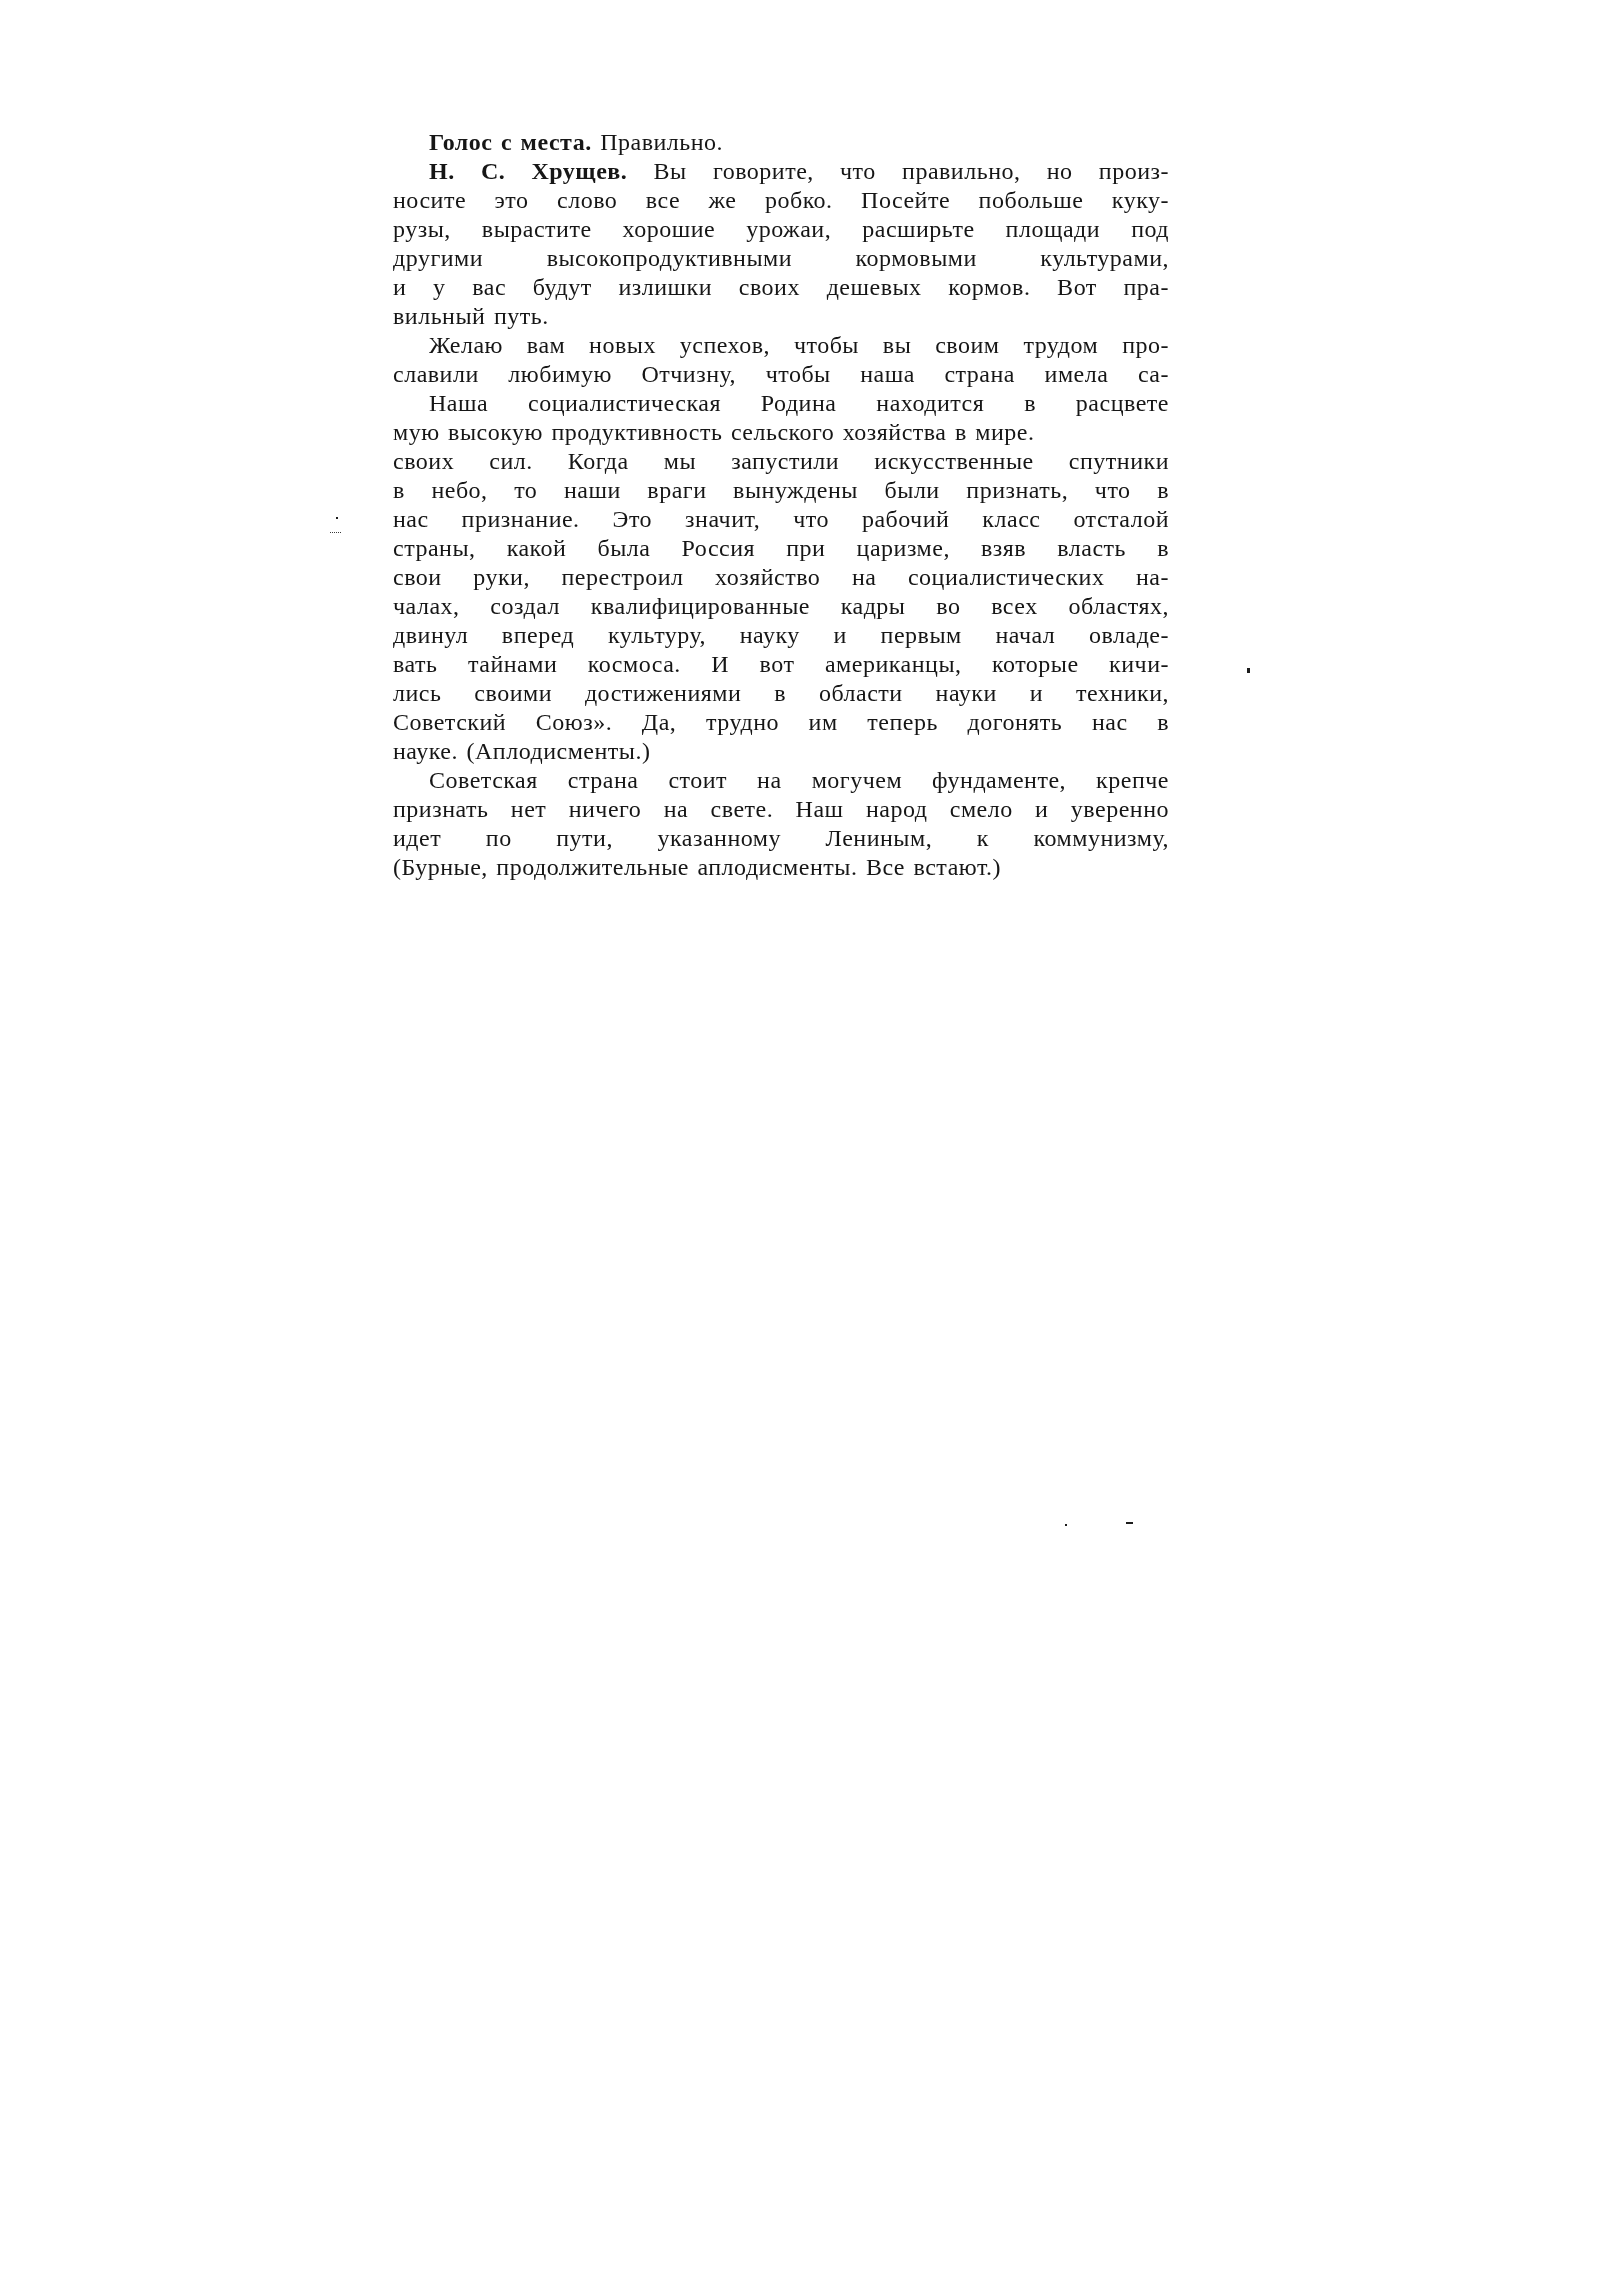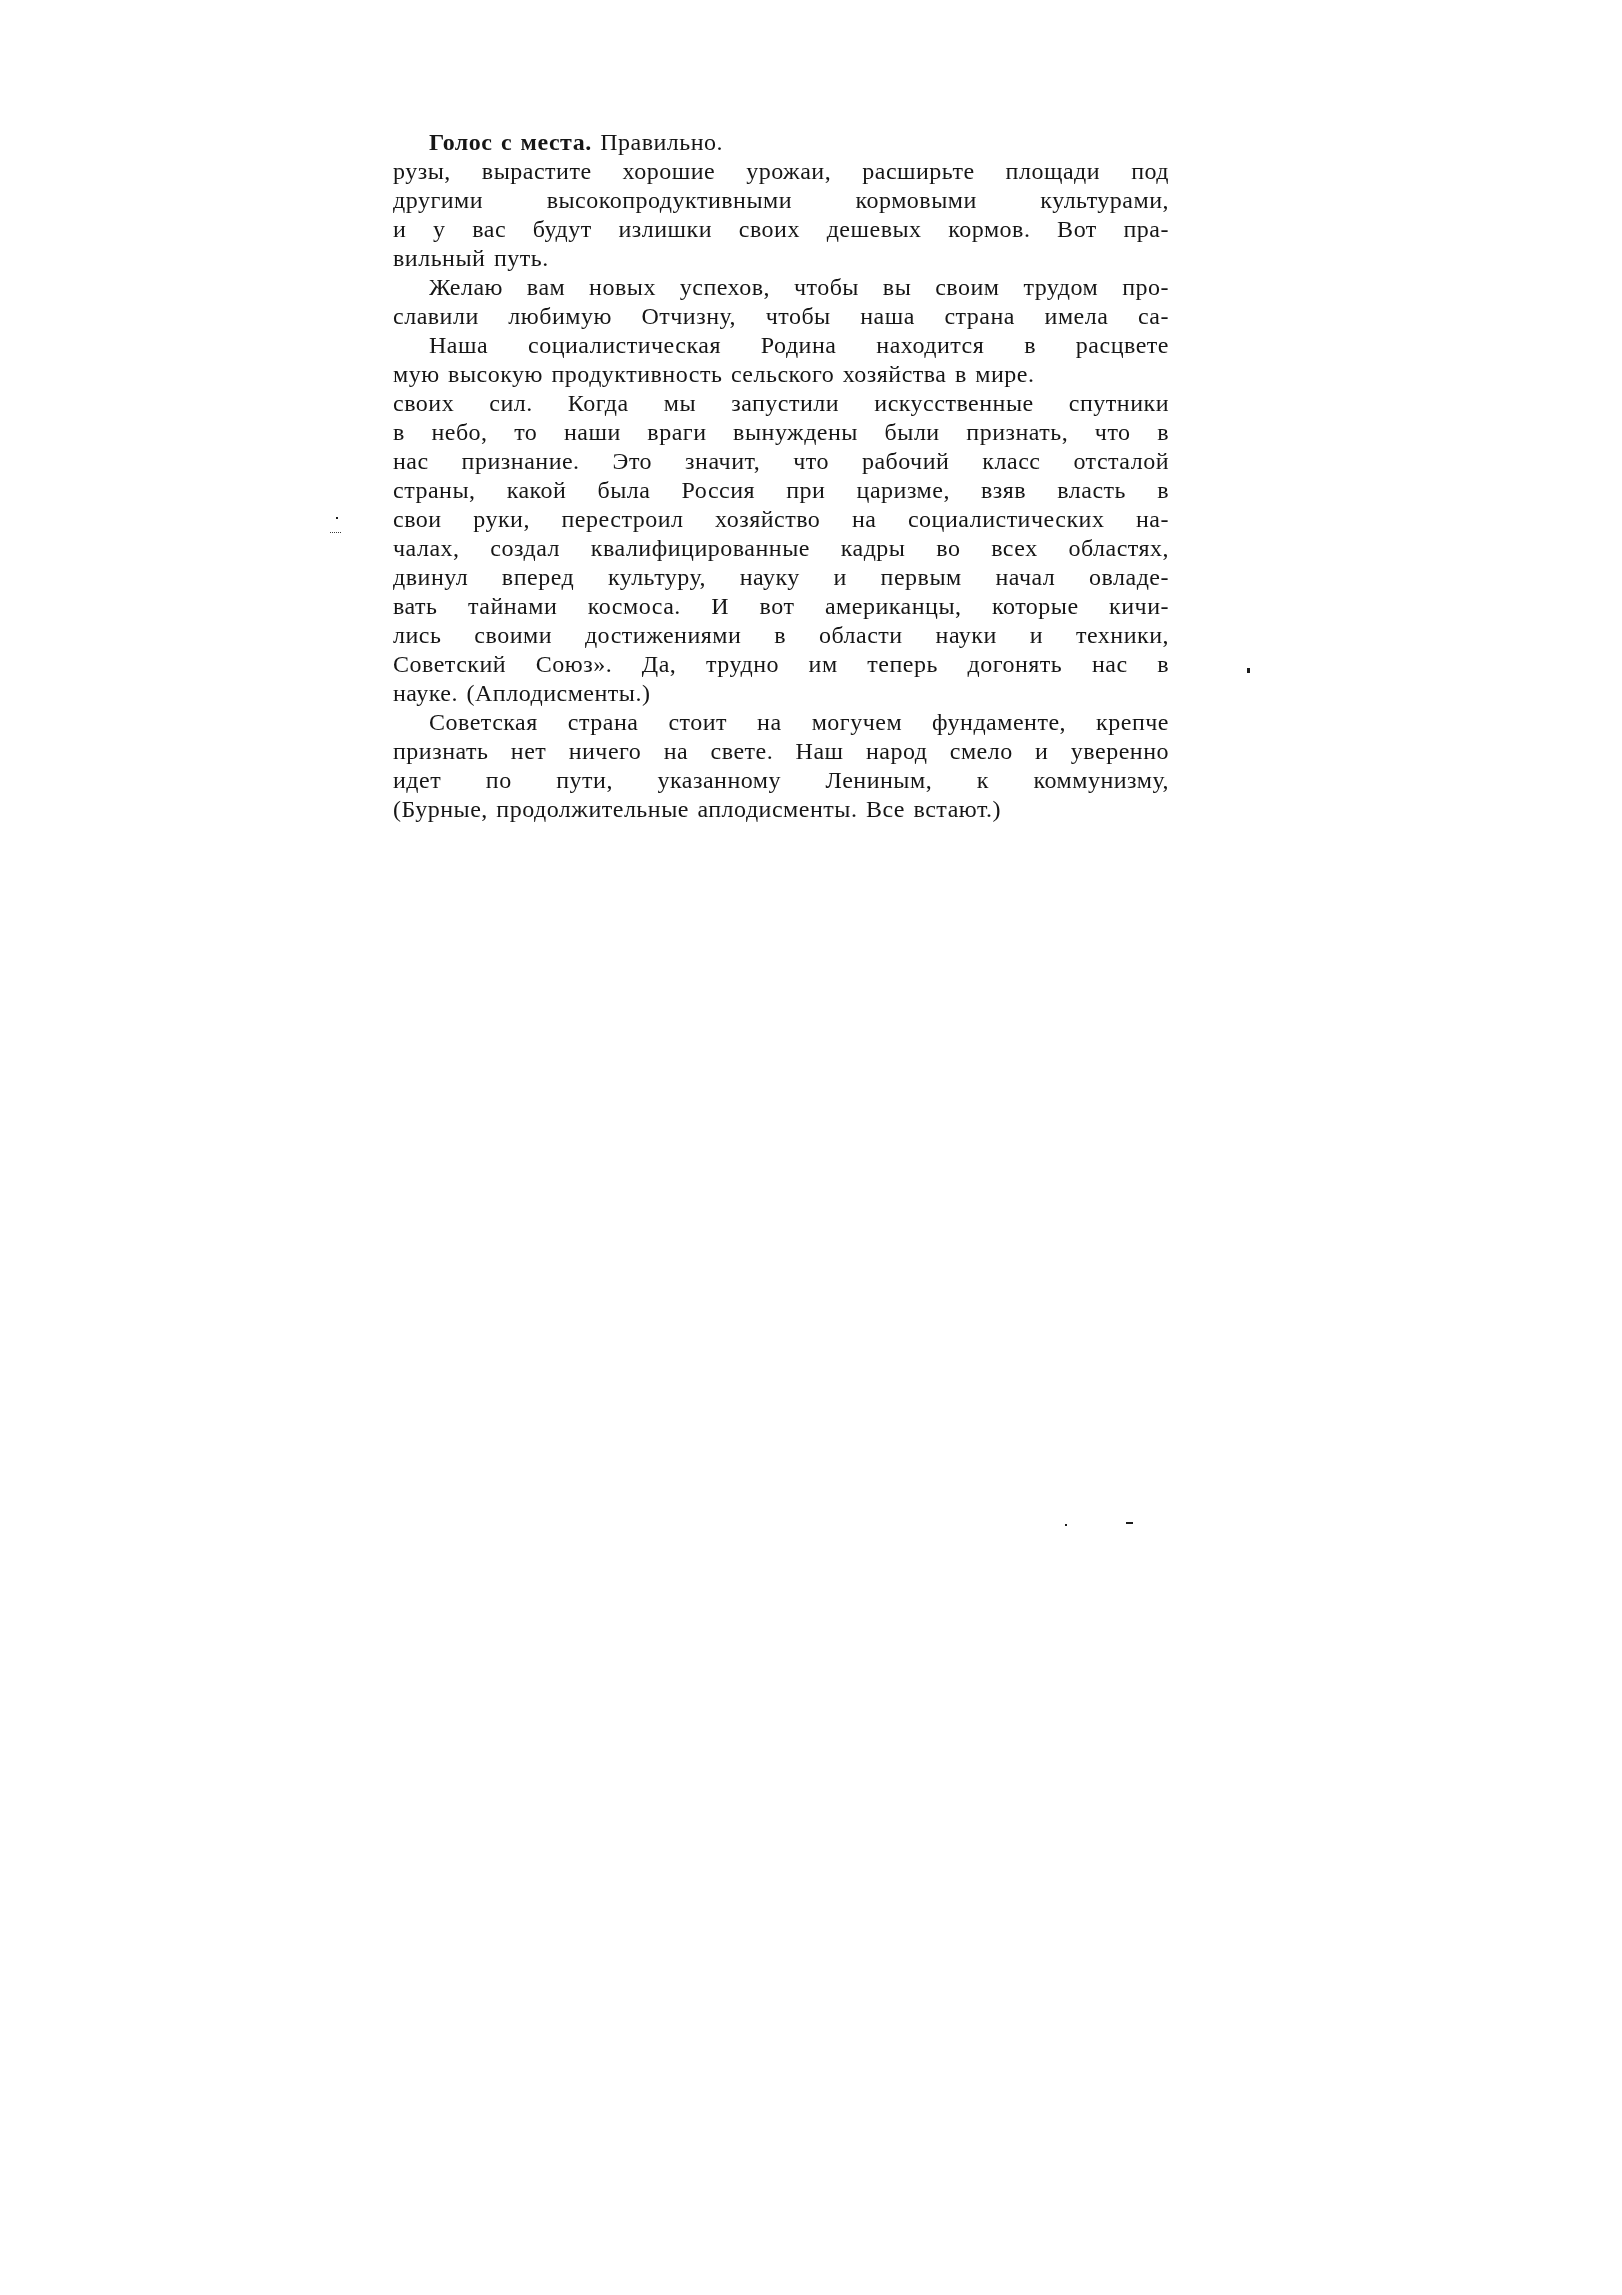--- a/index.html
+++ b/index.html
@@ -50,20 +50,22 @@
     border-top: 1.3px dotted #3a3a3a;
   }
 </style>
 </head>
 <body>
 
 <div class="page">
 
   <div class="text-block">
       <div class="line last indent"><span class="b">Голос с места.</span><span class="r"> Правильно.</span></div>
+      <div class="line indent"><span class="b">Н. С. Хрущев.</span><span class="r"> Вы говорите, что правильно, но произ-</span></div>
+      <div class="line"><span class="r">носите это слово все же робко. Посейте побольше куку-</span></div>
       <div class="line"><span class="r">рузы, вырастите хорошие урожаи, расширьте площади под</span></div>
       <div class="line"><span class="r">другими высокопродуктивными кормовыми культурами,</span></div>
       <div class="line"><span class="r">и у вас будут излишки своих дешевых кормов. Вот пра-</span></div>
       <div class="line last"><span class="r">вильный путь.</span></div>
       <div class="line indent"><span class="r">Желаю вам новых успехов, чтобы вы своим трудом про-</span></div>
       <div class="line"><span class="r">славили любимую Отчизну, чтобы наша страна имела са-</span></div>
       <div class="line indent"><span class="r">Наша социалистическая Родина находится в расцвете</span></div>
       <div class="line last"><span class="r">мую высокую продуктивность сельского хозяйства в мире.</span></div>
       <div class="line"><span class="r">своих сил. Когда мы запустили искусственные спутники</span></div>
       <div class="line"><span class="r">в небо, то наши враги вынуждены были признать, что в</span></div>

